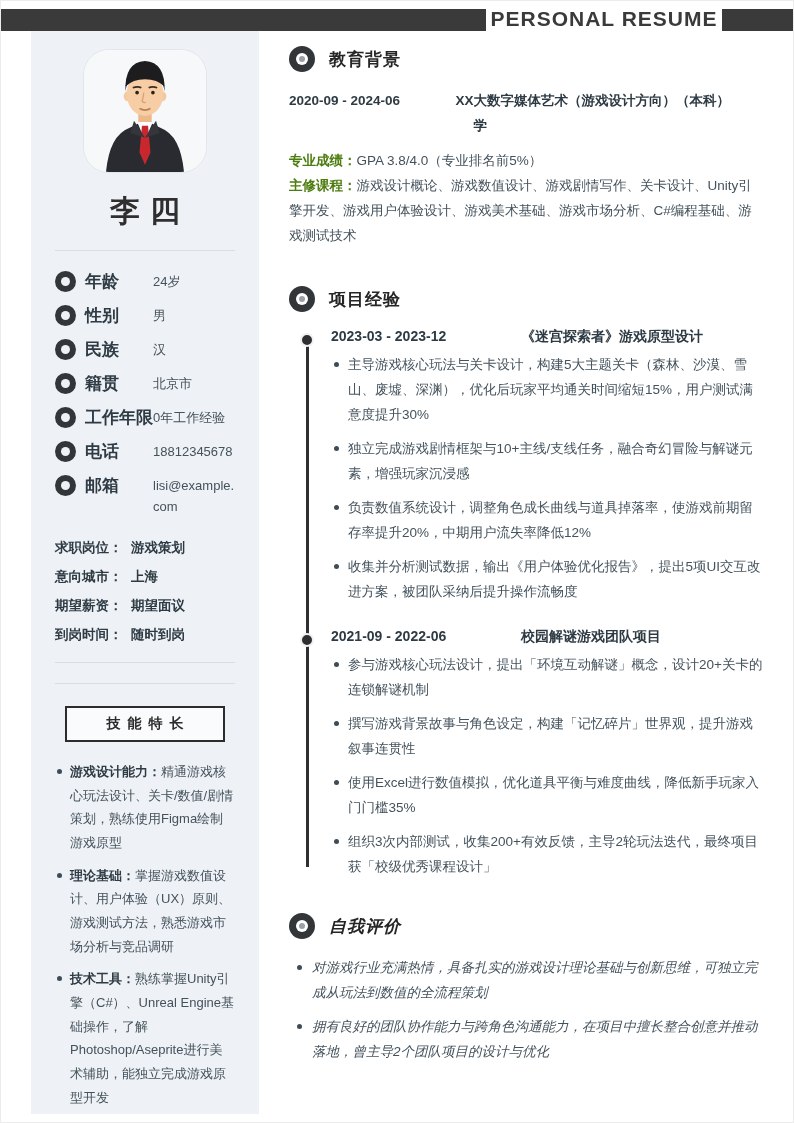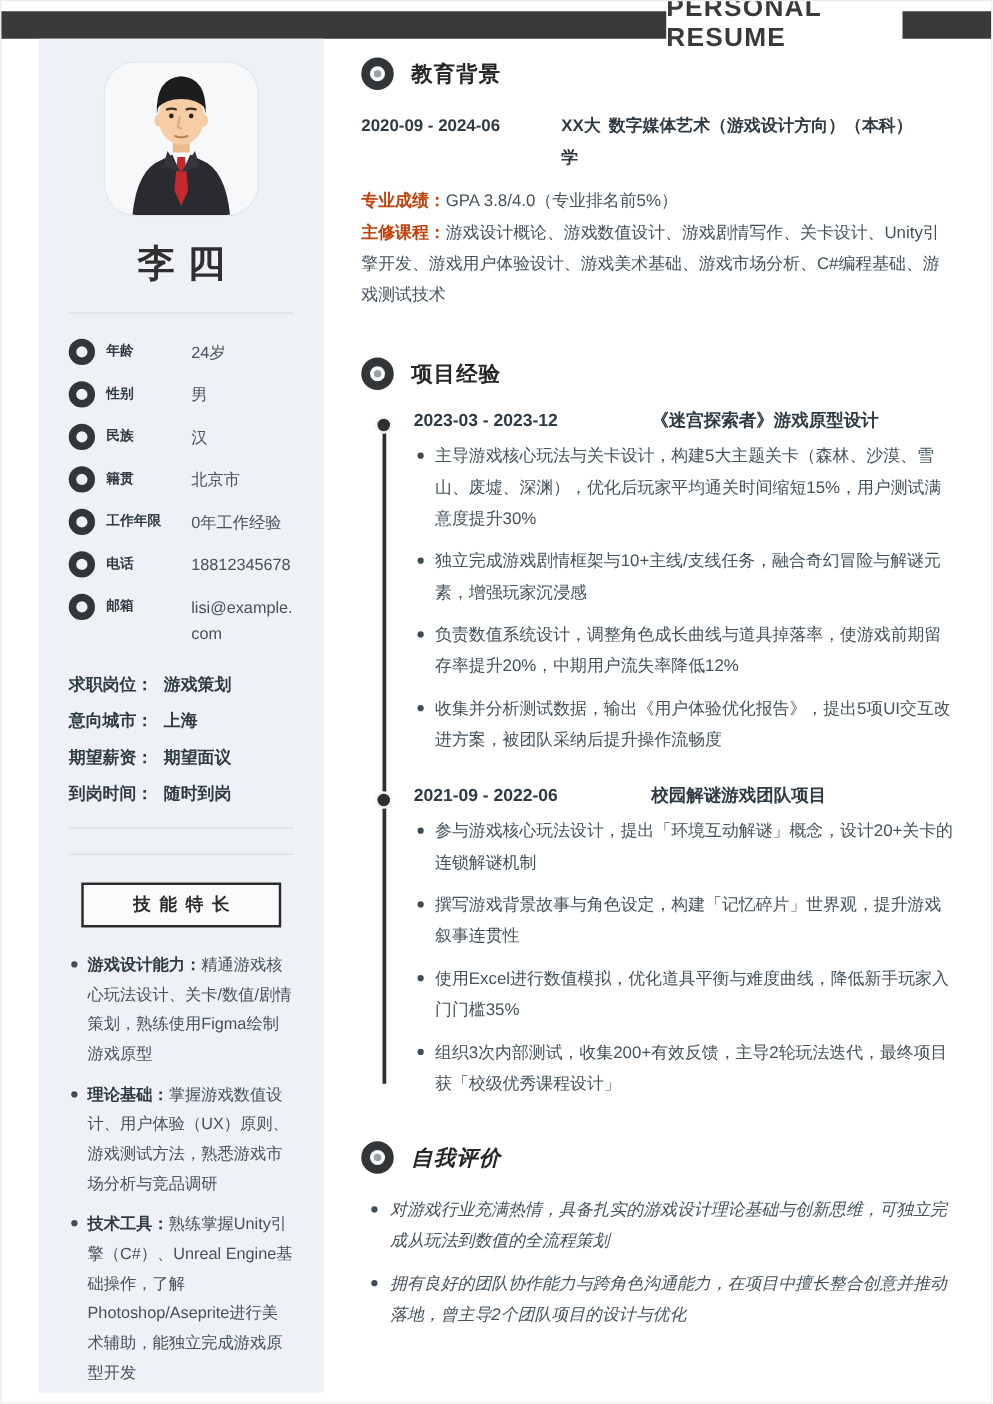--- a/index.html
+++ b/index.html
@@ -3,40 +3,40 @@
 <meta charset="utf-8">
 <style>
   * { margin:0; padding:0; box-sizing:border-box; }
   html,body { background:#fff; }
   body { font-family:"Liberation Sans","DejaVu Sans",sans-serif; }
   .page { position:relative; width:794px; height:1123px; background:#fff;
           border:1px solid #ececec; overflow:hidden; margin:0 auto; }
 
   
   .topbar { position:absolute; top:8px; left:0; right:0; height:22px; background:#3a3a3a; }
-  .title-box { position:absolute; top:0; right:71px; width:189px; height:36px; background:#ffffff;
+  .title-box { position:absolute; top:0; right:71px; width:236px; height:36px; background:#ffffff;
                display:flex; align-items:center; justify-content:center; }
   .title-box span { font-size:21px; font-weight:bold; color:#3a3a3a; letter-spacing:1px; }
 
   
   .sidebar { position:absolute; left:30px; top:30px; bottom:8px; width:228px;
              background:#eef1f5; padding:18px 24px 10px 24px; overflow:hidden; }
   .avatar { width:124px; height:124px; margin:0 auto; border-radius:26px; background:#f7f8fa;
             border:1px solid #e2e5ea; overflow:hidden; }
   .avatar svg { display:block; width:100%; height:100%; }
   .name { text-align:center; font-size:30px; font-weight:bold; color:#2f2f2f;
           letter-spacing:10px; padding-left:10px; margin-top:18px; }
   .divider { border-top:1px solid #d9dee4; margin:18px 0 0 0; }
 
   .info-list { margin-top:20px; }
   .info-row { display:flex; align-items:flex-start; margin-bottom:13px; }
   .donut { flex:0 0 auto; width:21px; height:21px; border-radius:50%; background:#333638;
            display:flex; align-items:center; justify-content:center; margin-right:9px; }
   .donut .hole { width:9px; height:9px; border-radius:50%; background:#eef1f5; }
-  .info-label { flex:0 0 68px; font-size:11px; font-weight:bold; color:#2e3b44; line-height:21px; }
+  .info-label { flex:0 0 68px; font-size:17px; font-weight:bold; color:#2e3b44; line-height:21px; }
   .info-value { flex:1; font-size:13px; color:#44525c; line-height:21px; word-break:break-all; }
 
   .intent { margin-top:22px; }
   .intent-row { display:flex; margin-bottom:11px; }
   .intent-label { flex:0 0 76px; font-size:13.5px; font-weight:bold; color:#2e3b44; }
   .intent-value { flex:1; font-size:13.5px; font-weight:bold; color:#2e3b44; }
 
   .skill-box { width:160px; margin:22px auto 18px auto; border:2px solid #2c2c2c; background:#fafbfc;
                text-align:center; padding:7px 0; font-size:14px; font-weight:bold; color:#2c2c2c;
                letter-spacing:7px; text-indent:7px; }
@@ -53,24 +53,24 @@
   .sec-icon { width:26px; height:26px; border-radius:50%; background:#333638;
               display:flex; align-items:center; justify-content:center; margin-right:14px; }
   .sec-icon .ring { width:12px; height:12px; border-radius:50%; background:#ffffff;
                     display:flex; align-items:center; justify-content:center; }
   .sec-icon .core { width:6px; height:6px; border-radius:50%; background:#9aa0a6; }
   .sec-title { font-size:17px; font-weight:bold; color:#262626; letter-spacing:1px; }
 
   .edu-row { display:flex; align-items:flex-start; font-size:13.5px; line-height:25px;
              color:#2e3b44; font-weight:bold; margin-bottom:10px; }
   .edu-period { flex:0 0 160px; }
-  .edu-school { flex:0 0 38px; word-break:break-all; }
+  .edu-school { flex:0 0 38px; word-break:break-all;text-align:right; }
   .edu-major { flex:1; }
   .edu-detail { font-size:13.5px; line-height:25px; color:#44525c; }
-  .edu-detail .lbl { font-weight:bold; color:#c2410c; }
+  .edu-detail .lbl { font-weight:bold; color:#4d7c0f; }
 
   .section { margin-bottom:30px; }
   .timeline { position:relative; }
   .timeline .tline { position:absolute; left:17px; top:14px; bottom:12px; width:3px; background:#2f2f2f; }
   .project { position:relative; padding-left:42px; margin-bottom:24px; }
   .proj-dot { position:absolute; left:11px; top:5px; width:14px; height:14px; border-radius:50%;
               background:#2f2f2f; border:2px solid #eef1f5; }
   .proj-head { display:flex; margin-bottom:6px; }
   .proj-period { flex:0 0 190px; font-size:14px; font-weight:bold; color:#2e3b44; }
   .proj-name { flex:1; font-size:14px; font-weight:bold; color:#2e3b44; }

